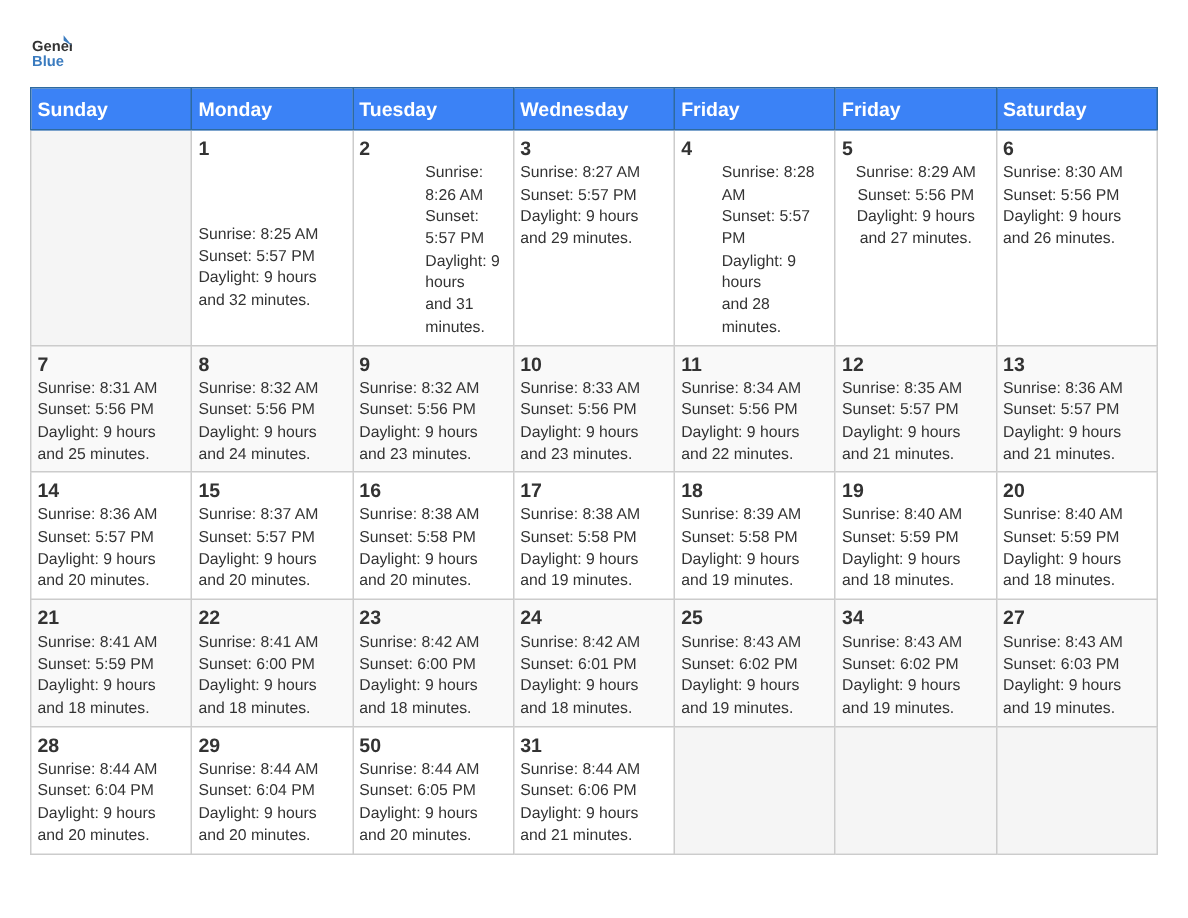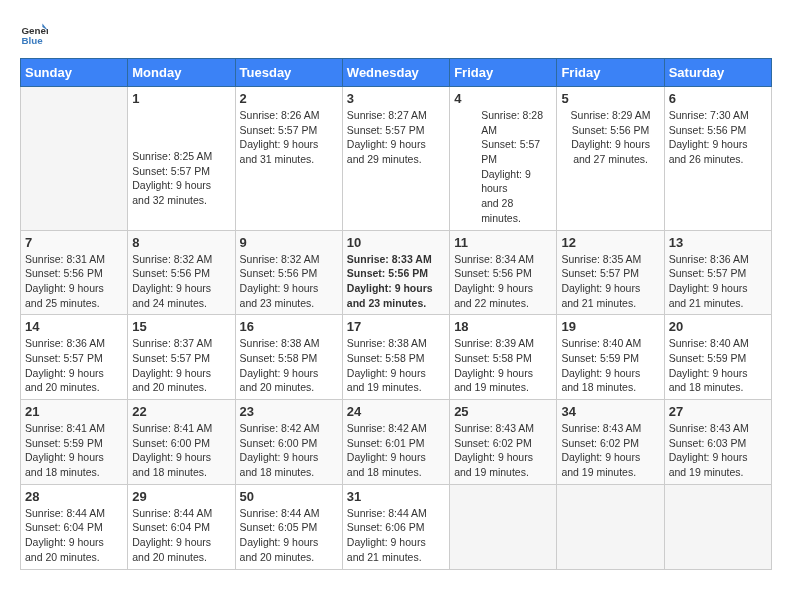--- a/index.html
+++ b/index.html
@@ -118,21 +118,21 @@
         <td class="empty-cell"></td>
         <td>
           <span class="day-number">1</span>
           <div class="day-info" style="white-space: pre-line; margin-top: 43px;">Sunrise: 8:25 AM
 Sunset: 5:57 PM
 Daylight: 9 hours
 and 32 minutes.</div>
         </td>
         <td>
           <span class="day-number">2</span>
-          <div class="day-info" style="white-space: pre-line;">Sunrise: 8:26 AM
+          <div class="day-info" style="white-space: pre-line; margin-left: 44px;">Sunrise: 8:26 AM
 Sunset: 5:57 PM
 Daylight: 9 hours
 and 31 minutes.</div>
         </td>
         <td>
           <span class="day-number">3</span>
           <div class="day-info" style="white-space: pre-line;">Sunrise: 8:27 AM
 Sunset: 5:57 PM
 Daylight: 9 hours
 and 29 minutes.</div>
@@ -146,21 +146,21 @@
         </td>
         <td>
           <span class="day-number">5</span>
           <div class="day-info" style="white-space: pre-line; text-align: center;">Sunrise: 8:29 AM
 Sunset: 5:56 PM
 Daylight: 9 hours
 and 27 minutes.</div>
         </td>
         <td>
           <span class="day-number">6</span>
-          <div class="day-info" style="white-space: pre-line;">Sunrise: 7:30 AM
+          <div class="day-info" style="white-space: pre-line;">Sunrise: 8:30 AM
 Sunset: 5:56 PM
 Daylight: 9 hours
 and 26 minutes.</div>
         </td>
       </tr>
       <tr>
         <td>
           <span class="day-number">7</span>
           <div class="day-info" style="white-space: pre-line;">Sunrise: 8:31 AM
 Sunset: 5:56 PM
@@ -176,21 +176,21 @@
         </td>
         <td>
           <span class="day-number">9</span>
           <div class="day-info" style="white-space: pre-line;">Sunrise: 8:32 AM
 Sunset: 5:56 PM
 Daylight: 9 hours
 and 23 minutes.</div>
         </td>
         <td>
           <span class="day-number">10</span>
-          <div class="day-info" style="white-space: pre-line; font-weight: bold;">Sunrise: 8:33 AM
+          <div class="day-info" style="white-space: pre-line;">Sunrise: 8:33 AM
 Sunset: 5:56 PM
 Daylight: 9 hours
 and 23 minutes.</div>
         </td>
         <td>
           <span class="day-number">11</span>
           <div class="day-info" style="white-space: pre-line;">Sunrise: 8:34 AM
 Sunset: 5:56 PM
 Daylight: 9 hours
 and 22 minutes.</div>

